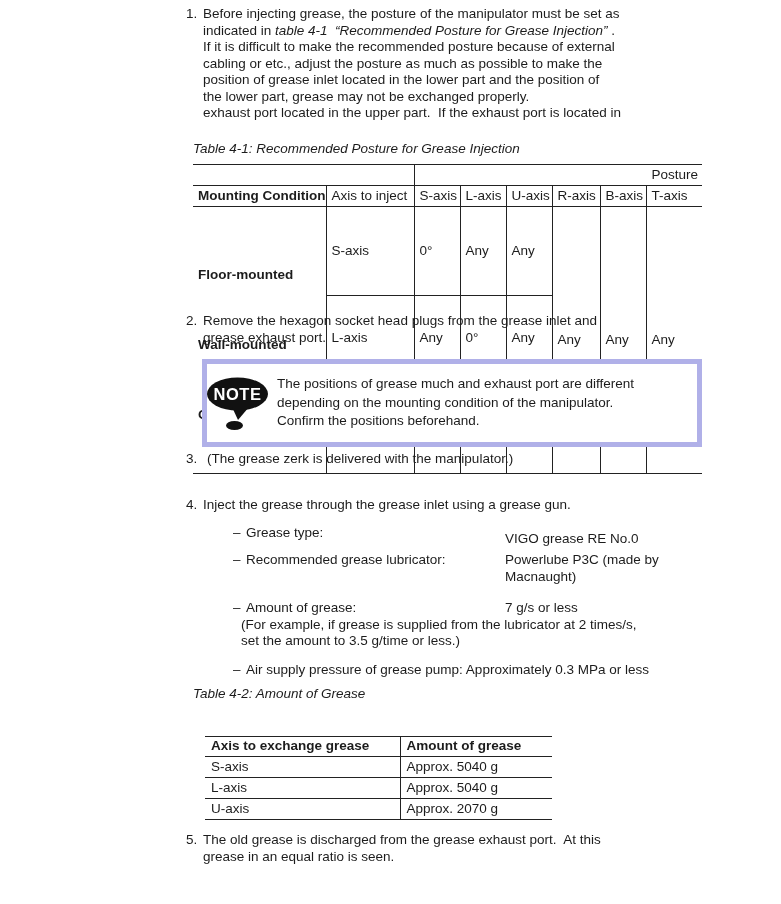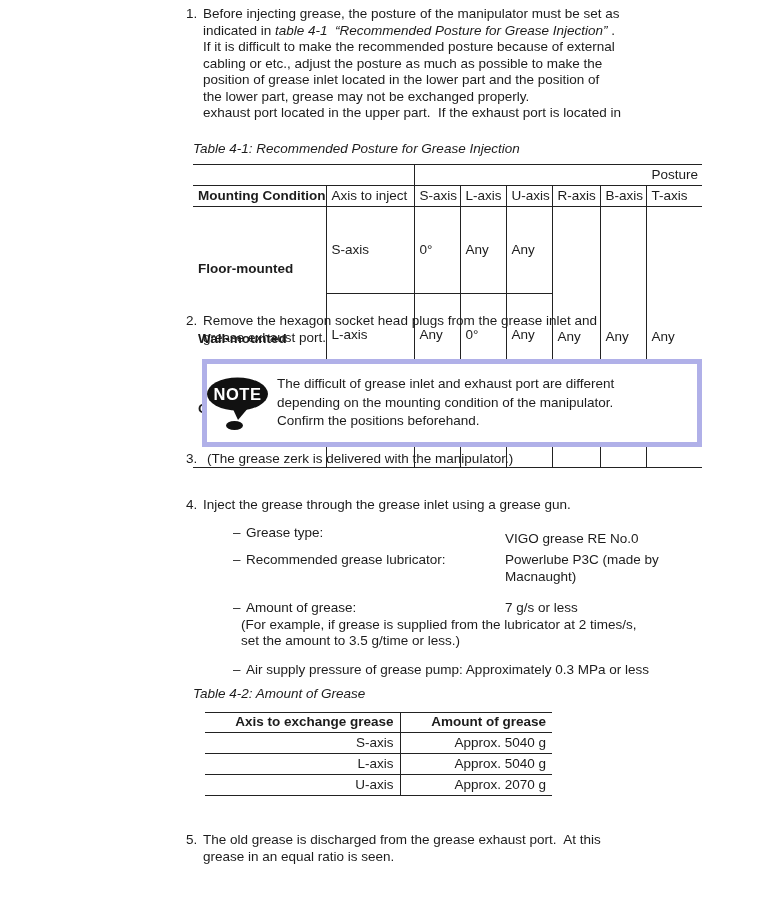--- a/index.html
+++ b/index.html
@@ -21,21 +21,21 @@
 
   
   .t1 { width:509px; }
   .t1 td { border:1px solid #222; padding:0 4px 0 5px; height:20px; }
   .t1 .bl0 { border-left:none;margin-left:31px; }
   .t1 .br0 { border-right:none; }
   .t1 .bt2 { border-top:1.5px solid #222; }
   .t1 .bb2 { border-bottom:1.5px solid #222; }
   .t1 .posture { text-align:right; }
   .t1 .bold { font-weight:bold; }
-  .t1 .mountcell { vertical-align:top; padding-top:3px; line-height:23.4px; font-weight:bold; }
+  .t1 .mountcell { vertical-align:top; padding-top:9px; line-height:23.4px; font-weight:bold; }
   .t1 .r1 td { height:22px; }
   .t1 .r2 td { height:21px; }
   .t1 .r3 td { height:23px; }
 
   
   .t2 { width:347px; }
   .t2 td { border:1px solid #222; border-top-width:1.5px; border-bottom-width:1.5px; padding:0 6px; height:20px; }
   .t2 .bl0 { border-left:none; }
   .t2 .br0 { border-right:none; }
   .t2 .bold { font-weight:bold; }
@@ -131,21 +131,21 @@
   </div>
 
   <div class="notebox">
     <svg style="position:absolute; left:0; top:13px;" width="70" height="56" viewBox="0 0 70 56">
       <ellipse cx="30.5" cy="17" rx="30.5" ry="16.5" fill="#111"></ellipse>
       <polygon points="25,30 42,30 31,43" fill="#111"></polygon>
       <ellipse cx="27.5" cy="48.5" rx="8.5" ry="4.5" fill="#111"></ellipse>
       <text x="30.5" y="22.5" text-anchor="middle" font-size="16.5" font-weight="bold" letter-spacing="0.5" fill="#ffffff" font-family="Liberation Sans, sans-serif">NOTE</text>
     </svg>
     <div class="note-text">
-      <div class="line">The difficult of grease inlet and exhaust port are different</div>
+      <div class="line">The positions of grease much and exhaust port are different</div>
       <div class="line">depending on the mounting condition of the manipulator.</div>
       <div class="line">Confirm the positions beforehand.</div>
     </div>
   </div>
 
   <div class="abs item" style="left:186px; top:451px;">
     <span class="num">3.</span>
     <div>
       <div class="line" style="padding-left:4px;">(The grease zerk is delivered with the manipulator.)</div>
     </div>
@@ -181,21 +181,21 @@
     <div class="line">set the amount to 3.5 g/time or less.)</div>
   </div>
 
   <div class="abs item" style="left:233px; top:662px;">
     <span class="num" style="width:13px">–</span>
     <div class="line">Air supply pressure of grease pump: Approximately 0.3 MPa or less</div>
   </div>
 
   <div class="abs caption" style="left:193px; top:686px;">Table 4-2: Amount of Grease</div>
 
-  <table class="t2 abs" style="left:205px; top:712px;text-align:right;">
+  <table class="t2 abs" style="left:205px; top:736px;">
     <colgroup>
         <col style="width:195px">
         <col style="width:152px">
       </colgroup>
     <tbody>
         <tr class="hdr">
       <td class="bl0 bold">Axis to exchange grease</td>
       <td class="br0 bold">Amount of grease</td>
     </tr>
     <tr>

